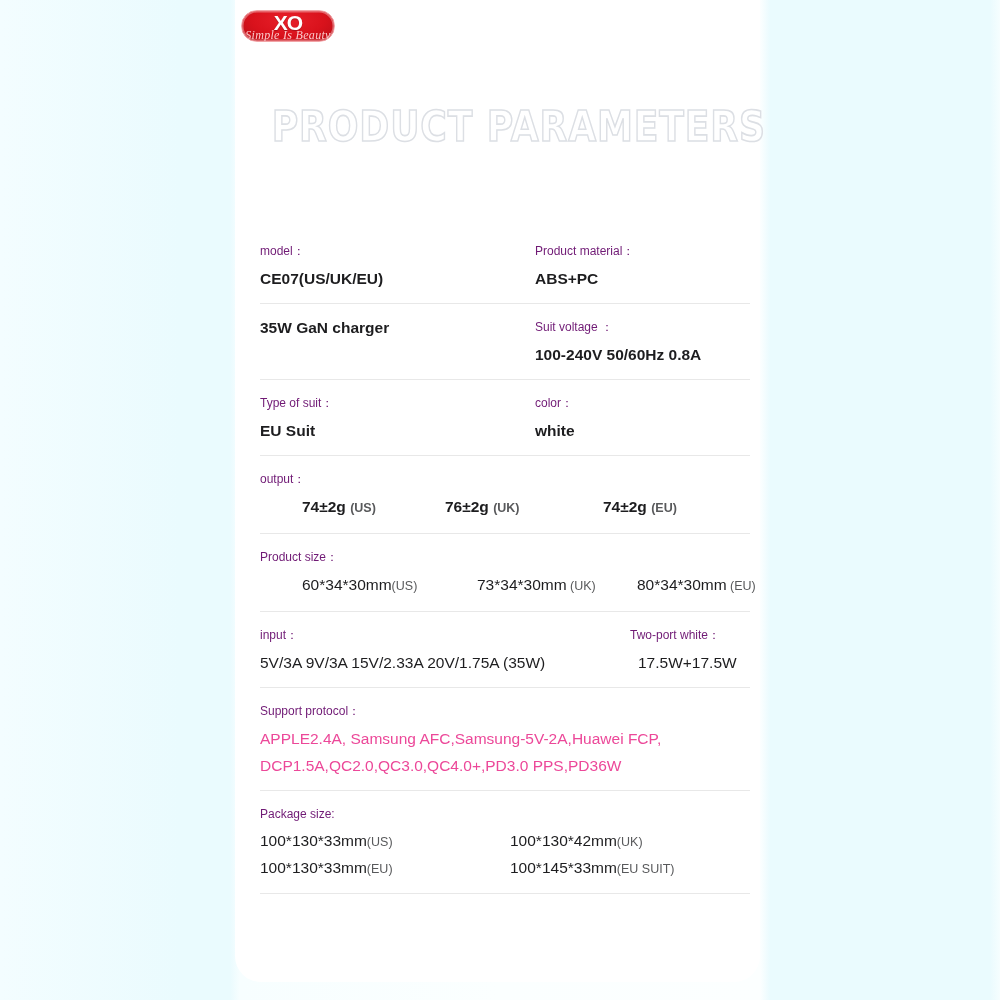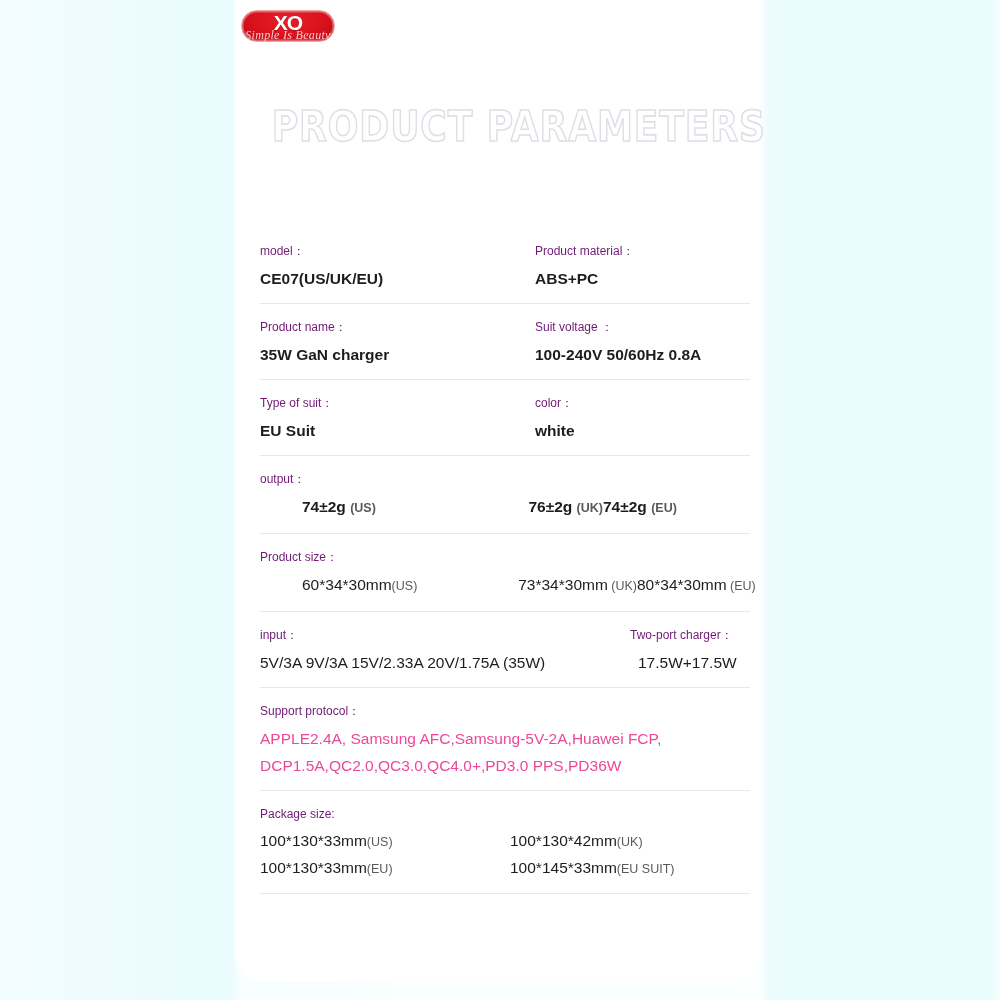--- a/index.html
+++ b/index.html
@@ -143,21 +143,21 @@
     color: #58595b;
   }
 
   
   .triple {
     display: flex;
     align-items: baseline;
     margin-left: 42px;
   }
   .triple .c1 { width: 143px; flex: 0 0 143px; }
-  .triple .c2 { width: 158px; flex: 0 0 158px; text-align: right; }
+  .triple .c2 { width: 158px; flex: 0 0 158px; }
   .triple .c3 { flex: 1 1 auto; }
 
   .size-triple .c1 { width: 175px; flex: 0 0 175px; }
   .size-triple .c2 { width: 160px; flex: 0 0 160px; }
 
   
   .pkg-grid {
     display: flex;
     flex-wrap: wrap;
   }
@@ -209,21 +209,20 @@
           <div class="col-r">
             <div class="label">Product material：</div>
             <div class="value bold">ABS+PC</div>
           </div>
         </div>
       </div>
 
       <div class="row">
         <div class="cols">
           <div class="col-l">
-            <div class="label">Product name：</div>
             <div class="value bold">35W GaN charger</div>
           </div>
           <div class="col-r">
             <div class="label">Suit voltage ：</div>
             <div class="value bold">100-240V 50/60Hz 0.8A</div>
           </div>
         </div>
       </div>
 
       <div class="row">
@@ -257,21 +256,21 @@
         </div>
       </div>
 
       <div class="row">
         <div class="cols">
           <div class="io-left">
             <div class="label">input：</div>
             <div class="value">5V/3A 9V/3A 15V/2.33A 20V/1.75A (35W)</div>
           </div>
           <div class="io-right">
-            <div class="label">Two-port charger：</div>
+            <div class="label">Two-port white：</div>
             <div class="value">17.5W+17.5W</div>
           </div>
         </div>
       </div>
 
       <div class="row">
         <div class="label">Support protocol：</div>
         <div class="proto-line">APPLE2.4A, Samsung AFC,Samsung-5V-2A,Huawei FCP,</div>
         <div class="proto-line">DCP1.5A,QC2.0,QC3.0,QC4.0+,PD3.0 PPS,PD36W</div>
       </div>

